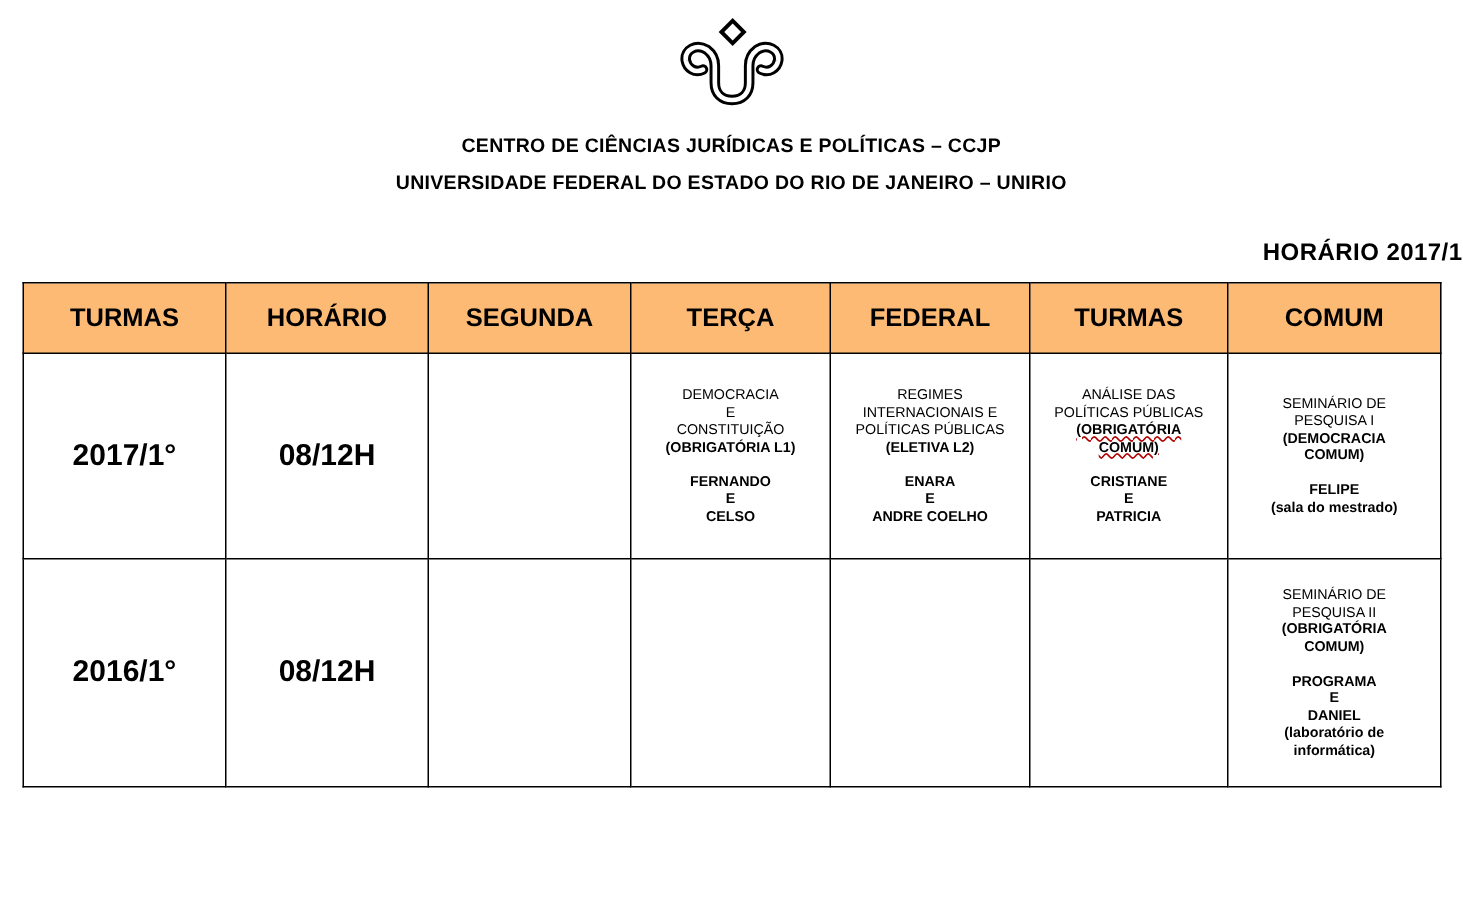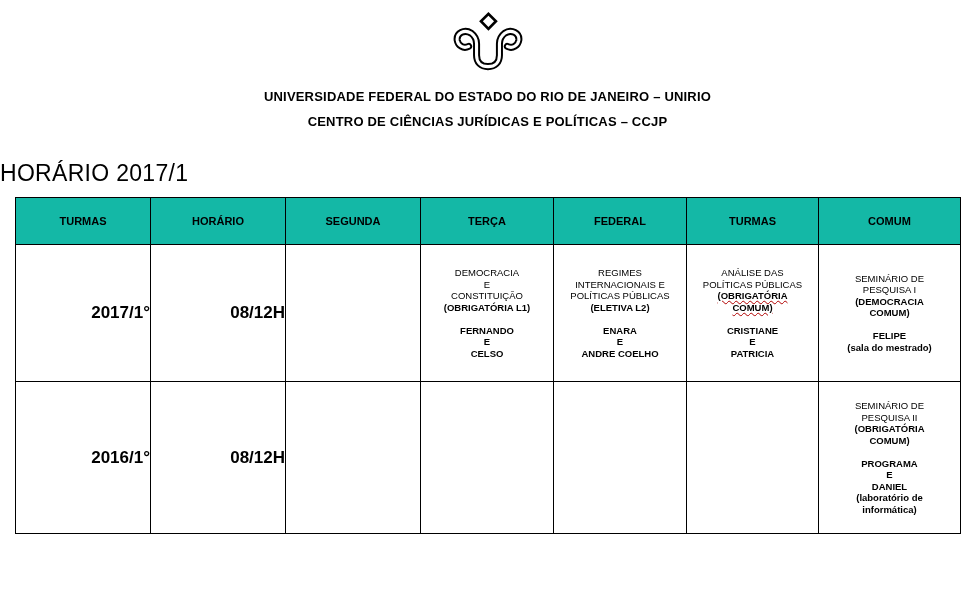--- a/index.html
+++ b/index.html
@@ -15,37 +15,37 @@
   .doc-header { margin-top: 10px; }
   .hline {
     margin: 0; text-align: center; font-weight: bold;
     font-size: 13px; line-height: 25px; letter-spacing: 0.2px;
   }
   .caret {
     display: inline-block; width: 1.5px; height: 14px;
     background: #000; margin-left: 2px; vertical-align: -2px;
   }
   .title {
-    margin: 26px 0 0; text-align: left;
-    font-size: 23px; font-weight: normal; letter-spacing: 0.3px;
+    margin: 26px 0 0; text-align: right;
+    font-size: 16px; font-weight: bold; letter-spacing: 0.3px;
   }
   table.schedule {
     border-collapse: collapse; table-layout: fixed;
     width: 945px; margin: 10px 15px 0;
   }
   .schedule th, .schedule td { border: 1px solid #000; padding: 0; }
   .schedule th {
-    height: 47px; font-size: 11px; font-weight: bold;
-    text-align: center; vertical-align: middle; background: #14b8a6;
+    height: 47px; font-size: 17px; font-weight: bold;
+    text-align: center; vertical-align: middle; background: #fdba74;
   }
   .schedule tbody tr:nth-child(1) { height: 137px; }
   .schedule tbody tr:nth-child(2) { height: 152px; }
   td.turma, td.horario {
-    font-size: 17px; font-weight: bold;
-    text-align: right; vertical-align: middle; margin-top: 16px;
+    font-size: 20px; font-weight: bold;
+    text-align: center; vertical-align: middle; margin-top: 16px;
   }
   td.day {
     text-align: center; vertical-align: middle;
     font-size: 9.5px; padding: 6px 4px;
   }
   .line { line-height: 11.5px; white-space: nowrap; }
   .line.b { font-weight: bold; }
   .line.sq {
     text-decoration: underline;
     text-decoration-style: wavy;
@@ -67,22 +67,22 @@
                  M31 25 C35 28 37 32 37 37 L37 50 C37 58 42 63 50 63 C58 63 63 58 63 50 L63 37 C63 32 65 28 69 25
                  M69 25 C77 20 86 25 85 33 C84 39 78 43 72 40" stroke="#000000" stroke-width="8"></path>
         <path d="M31 25 C23 20 14 25 15 33 C16 39 22 43 28 40
                  M31 25 C35 28 37 32 37 37 L37 50 C37 58 42 63 50 63 C58 63 63 58 63 50 L63 37 C63 32 65 28 69 25
                  M69 25 C77 20 86 25 85 33 C84 39 78 43 72 40" stroke="#ffffff" stroke-width="3.5"></path>
       </g>
     </svg>
   </div>
 
   <header class="doc-header">
+    <p class="hline">CENTRO DE CIÊNCIAS JURÍDICAS E POLÍTICAS – CCJP</p>
     <p class="hline">UNIVERSIDADE FEDERAL DO ESTADO DO RIO DE JANEIRO – UNIRIO</p>
-    <p class="hline">CENTRO DE CIÊNCIAS JURÍDICAS E POLÍTICAS – CCJP</p>
   </header>
 
   <h1 class="title">HORÁRIO 2017/1</h1>
 
   <table class="schedule">
     <colgroup>
       <col style="width:135px">
         <col style="width:135px">
         <col style="width:135px">
       <col style="width:133px">

